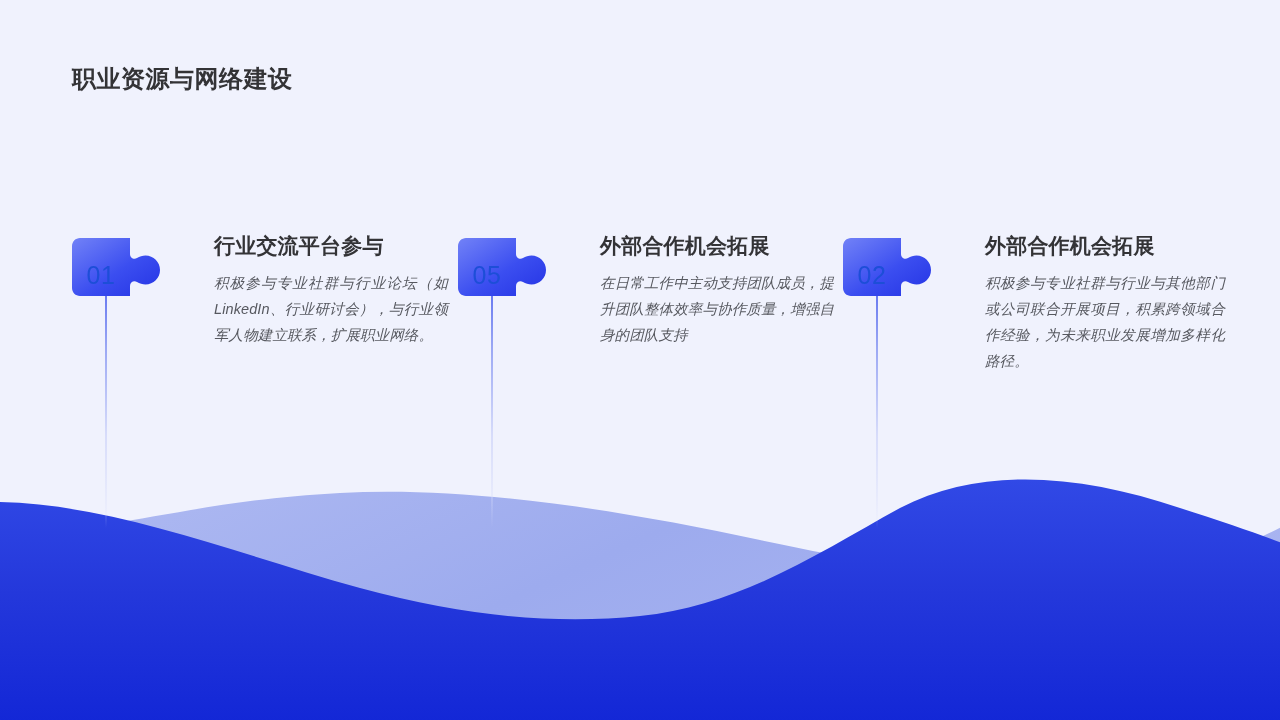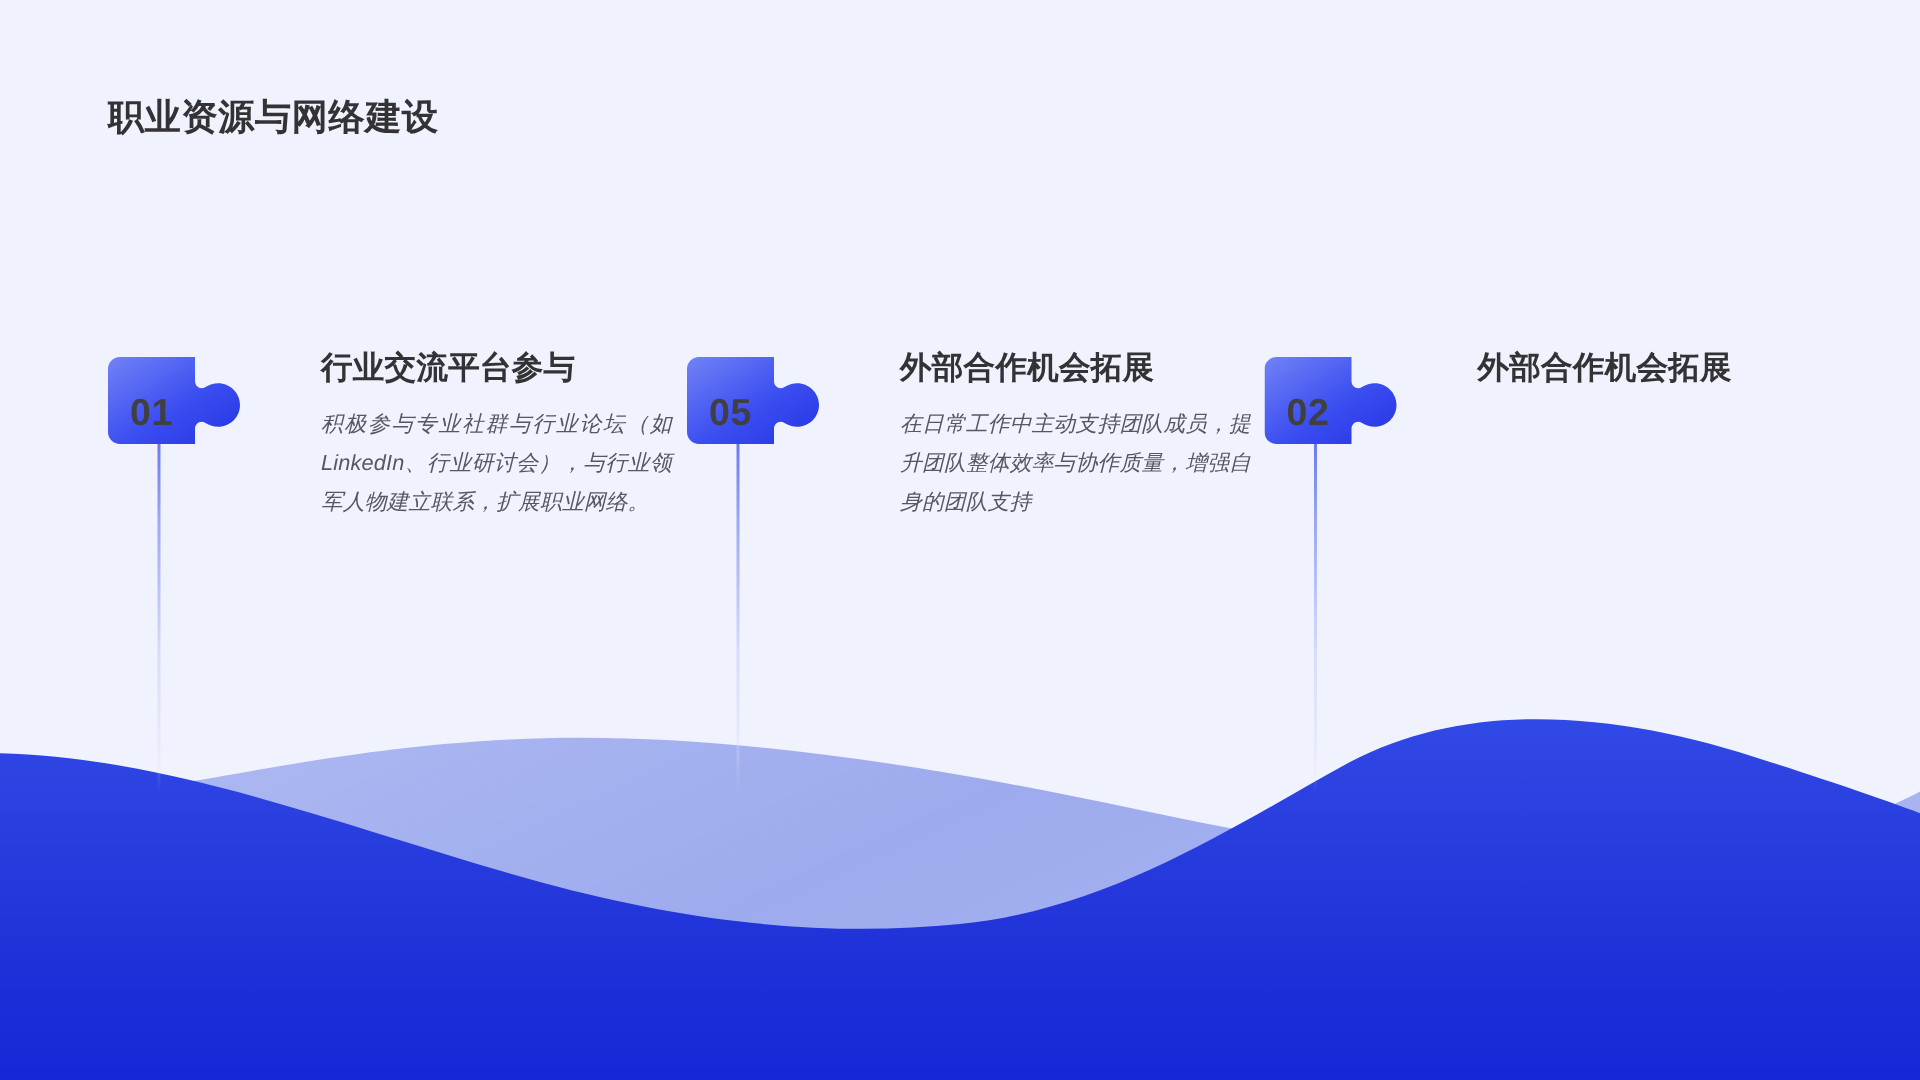--- a/index.html
+++ b/index.html
@@ -83,23 +83,23 @@
   }
   .badge-num {
     position: absolute;
     left: 0;
     top: 0;
     width: 58px;
     height: 75px;
     display: flex;
     align-items: center;
     justify-content: center;
-    color: #404040;
+    color: #1d4ed8;
     font-size: 25px;
-    font-weight: 700;
+    font-weight: 400;
     letter-spacing: 0.5px;
     line-height: 1;
   }
 
   .connector {
     position: absolute;
     left: 33px;
     top: 64px;
     width: 2px;
     height: 232px;
@@ -215,17 +215,18 @@
               <stop offset="55%" stop-color="#3b4ef0"></stop>
               <stop offset="100%" stop-color="#2433e4"></stop>
             </linearGradient>
           </defs>
           <path d="M8,0 L50,0 L58,0 L58,16 C58,20 62,22 65,20 C67.5,18.4 70.5,17.5 73.5,17.5 C81.5,17.5 88,24 88,32 C88,40 81.5,46.5 73.5,46.5 C70.5,46.5 67.5,45.6 65,44 C62,42 58,44 58,48 L58,58 L8,58 C3.6,58 0,54.4 0,50 L0,8 C0,3.6 3.6,0 8,0 Z" fill="url(#badgeGrad3)"></path>
         </svg>
         <div class="badge-num">02</div>
       </div>
       <div class="card-body">
         <div class="card-heading">外部合作机会拓展</div>
+        <p class="card-text">积极参与专业社群与行业与其他部门或公司联合开展项目，积累跨领域合作经验，为未来职业发展增加多样化路径。</p>
       </div>
     </div>
 
   </div>
 </div>
 
 </body></html>

